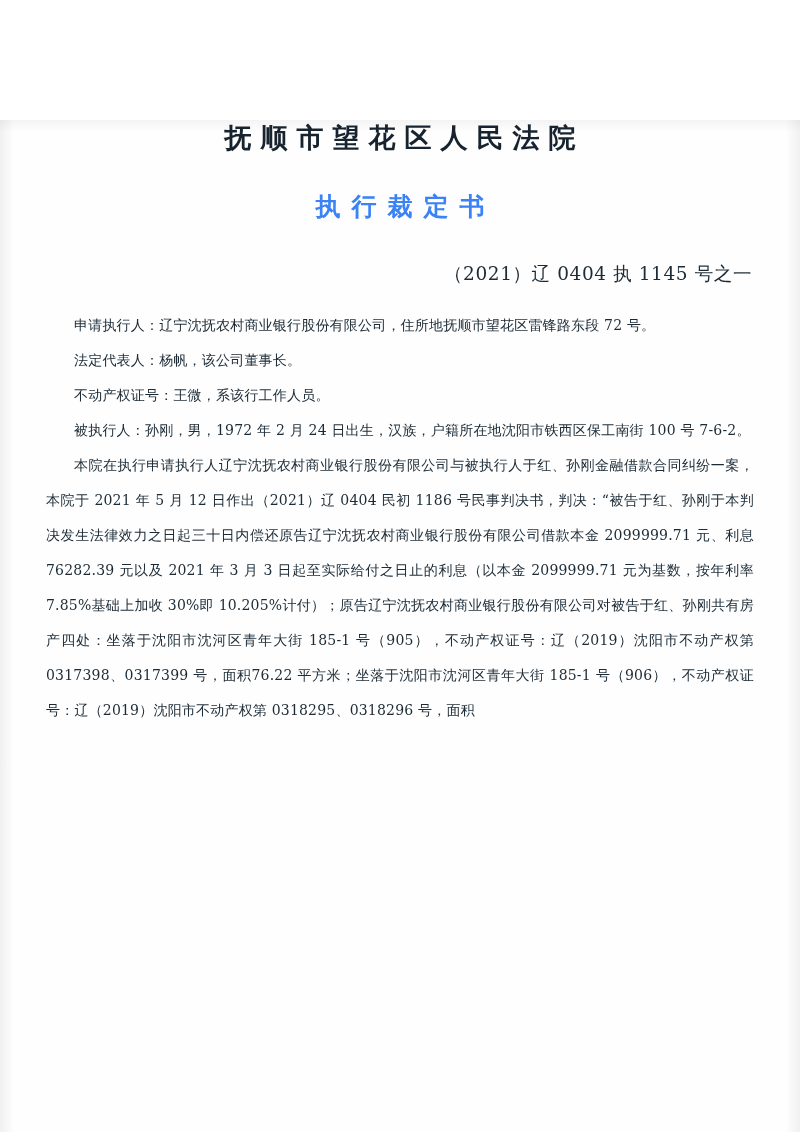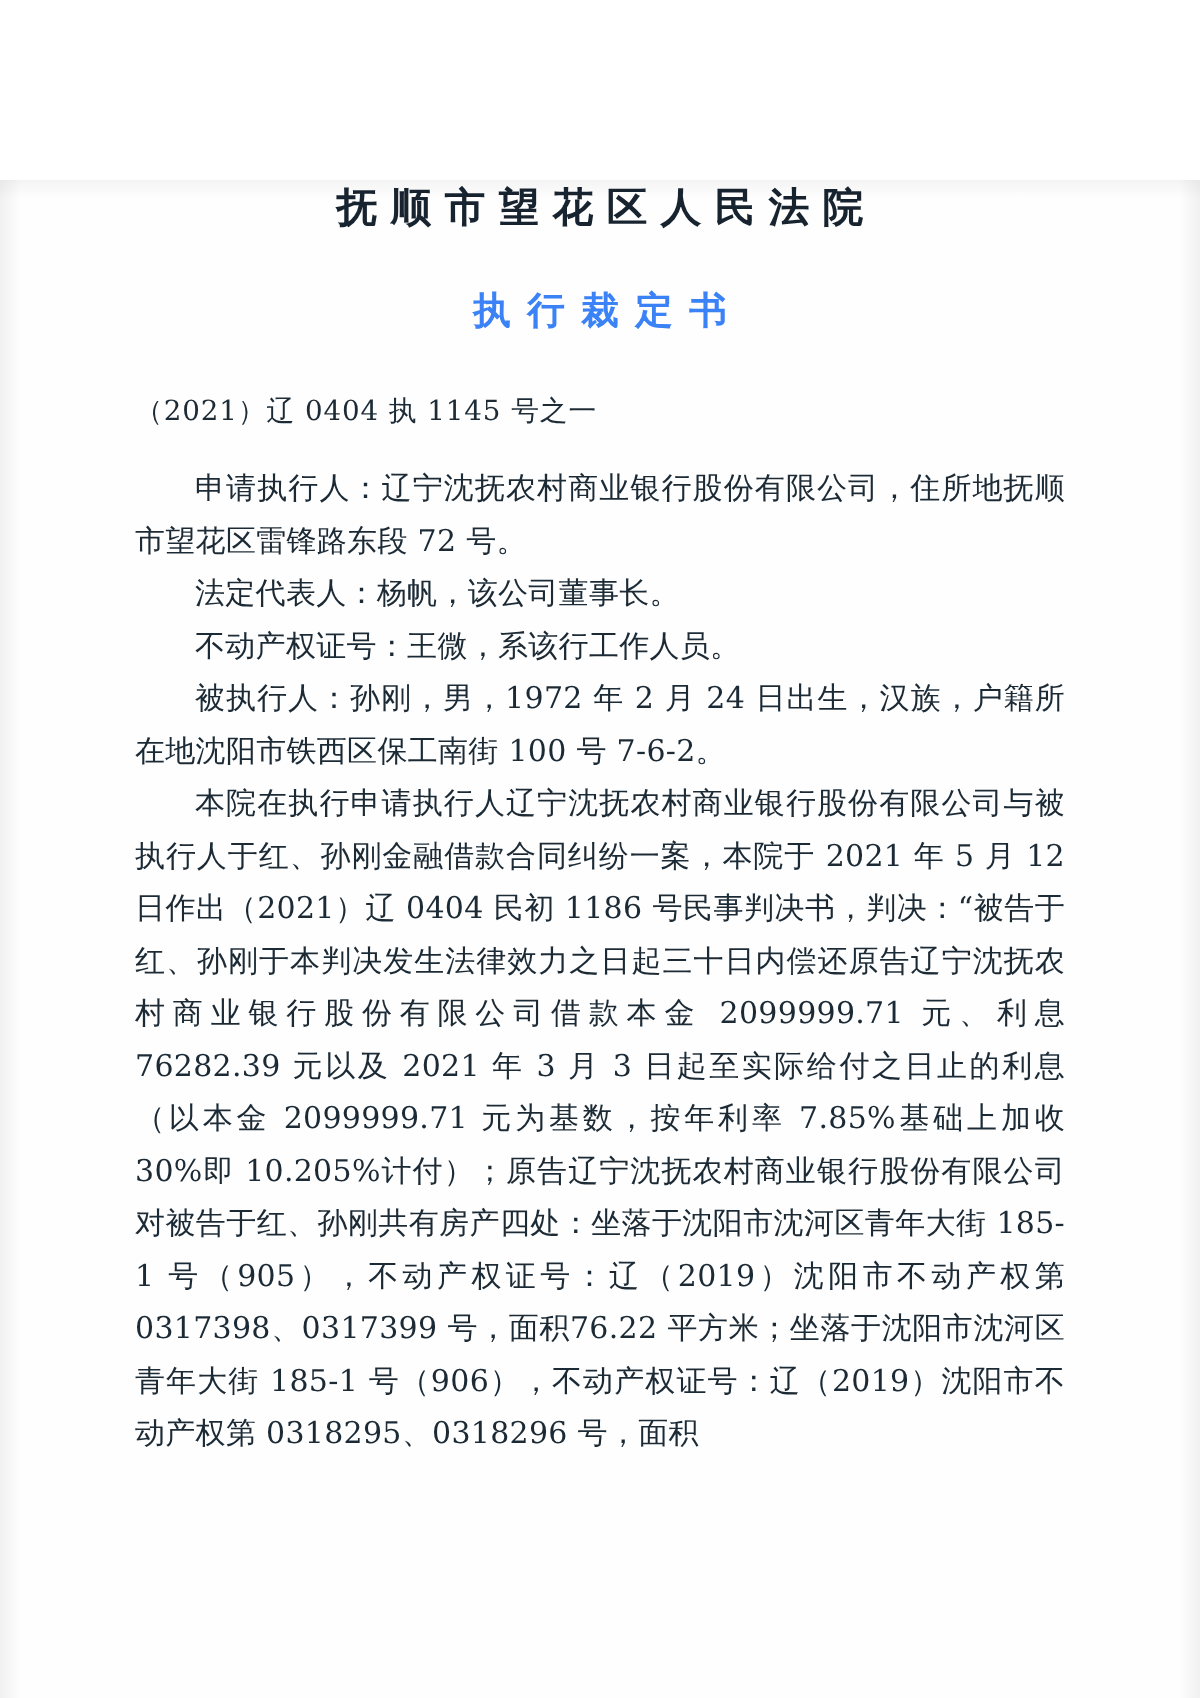--- a/index.html
+++ b/index.html
@@ -28,21 +28,21 @@
     left: 0; top: 0; right: 0; bottom: 0;
     pointer-events: none;
     background:
       linear-gradient(to right, rgba(120,120,120,0.10) 0px, rgba(255,255,255,0) 14px),
       linear-gradient(to left, rgba(120,120,120,0.10) 0px, rgba(255,255,255,0) 14px),
       linear-gradient(to bottom, rgba(120,120,120,0.08) 0px, rgba(255,255,255,0) 12px),
       linear-gradient(to top, rgba(120,120,120,0.10) 0px, rgba(255,255,255,0) 16px);
   }
   .content {
     position: relative;
-    padding: 0 90px;
+    padding: 0 46px;
     box-sizing: border-box;
   }
   .court-title {
     margin-top: 120px;
     text-align: center;
     font-size: 27px;
     font-weight: bold;
     letter-spacing: 9px;
     color: #17232e;
     text-indent: 9px;
@@ -51,31 +51,32 @@
     margin-top: 34px;
     text-align: center;
     font-size: 25px;
     font-weight: bold;
     letter-spacing: 11px;
     color: #3b82f6;
     text-indent: 11px;
   }
   .case-number {
     margin-top: 38px;
+    text-align: right;
     font-size: 18.5px;
     letter-spacing: 0.6px;
     color: #1d2b36;
     padding-right: 2px;
   }
   .body-block {
     margin-top: 22px;
   }
   p.para {
     margin: 0;
-    font-size: 20px;
+    font-size: 14px;
     line-height: 35px;
     text-align: justify;
     text-justify: inter-ideograph;
     text-indent: 2em;
     color: #1b2a35;
     letter-spacing: 0.2px;
   }
   p.para.spread {
     text-align: justify;
   }

